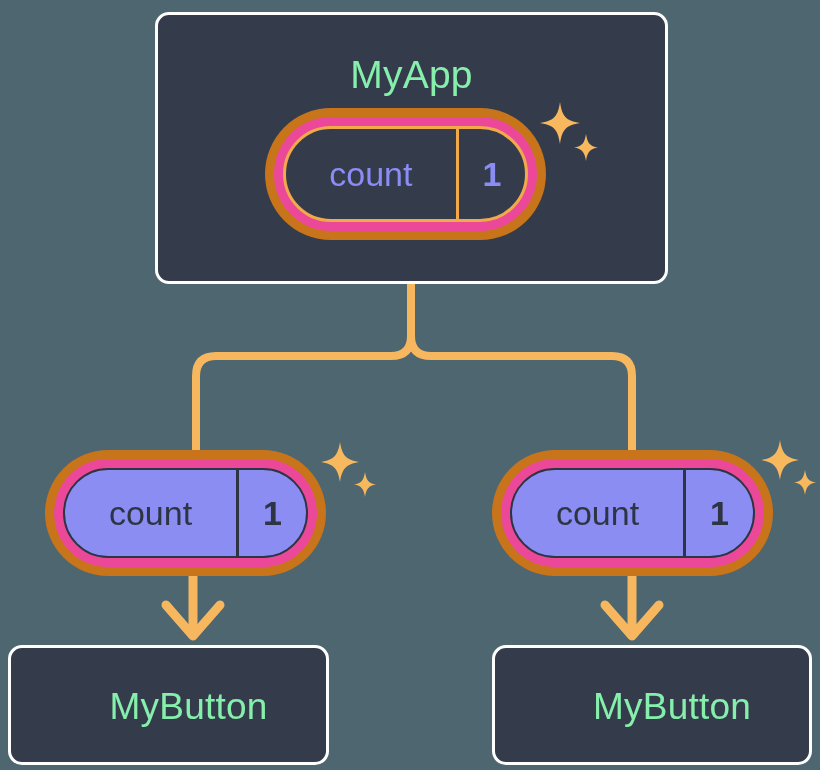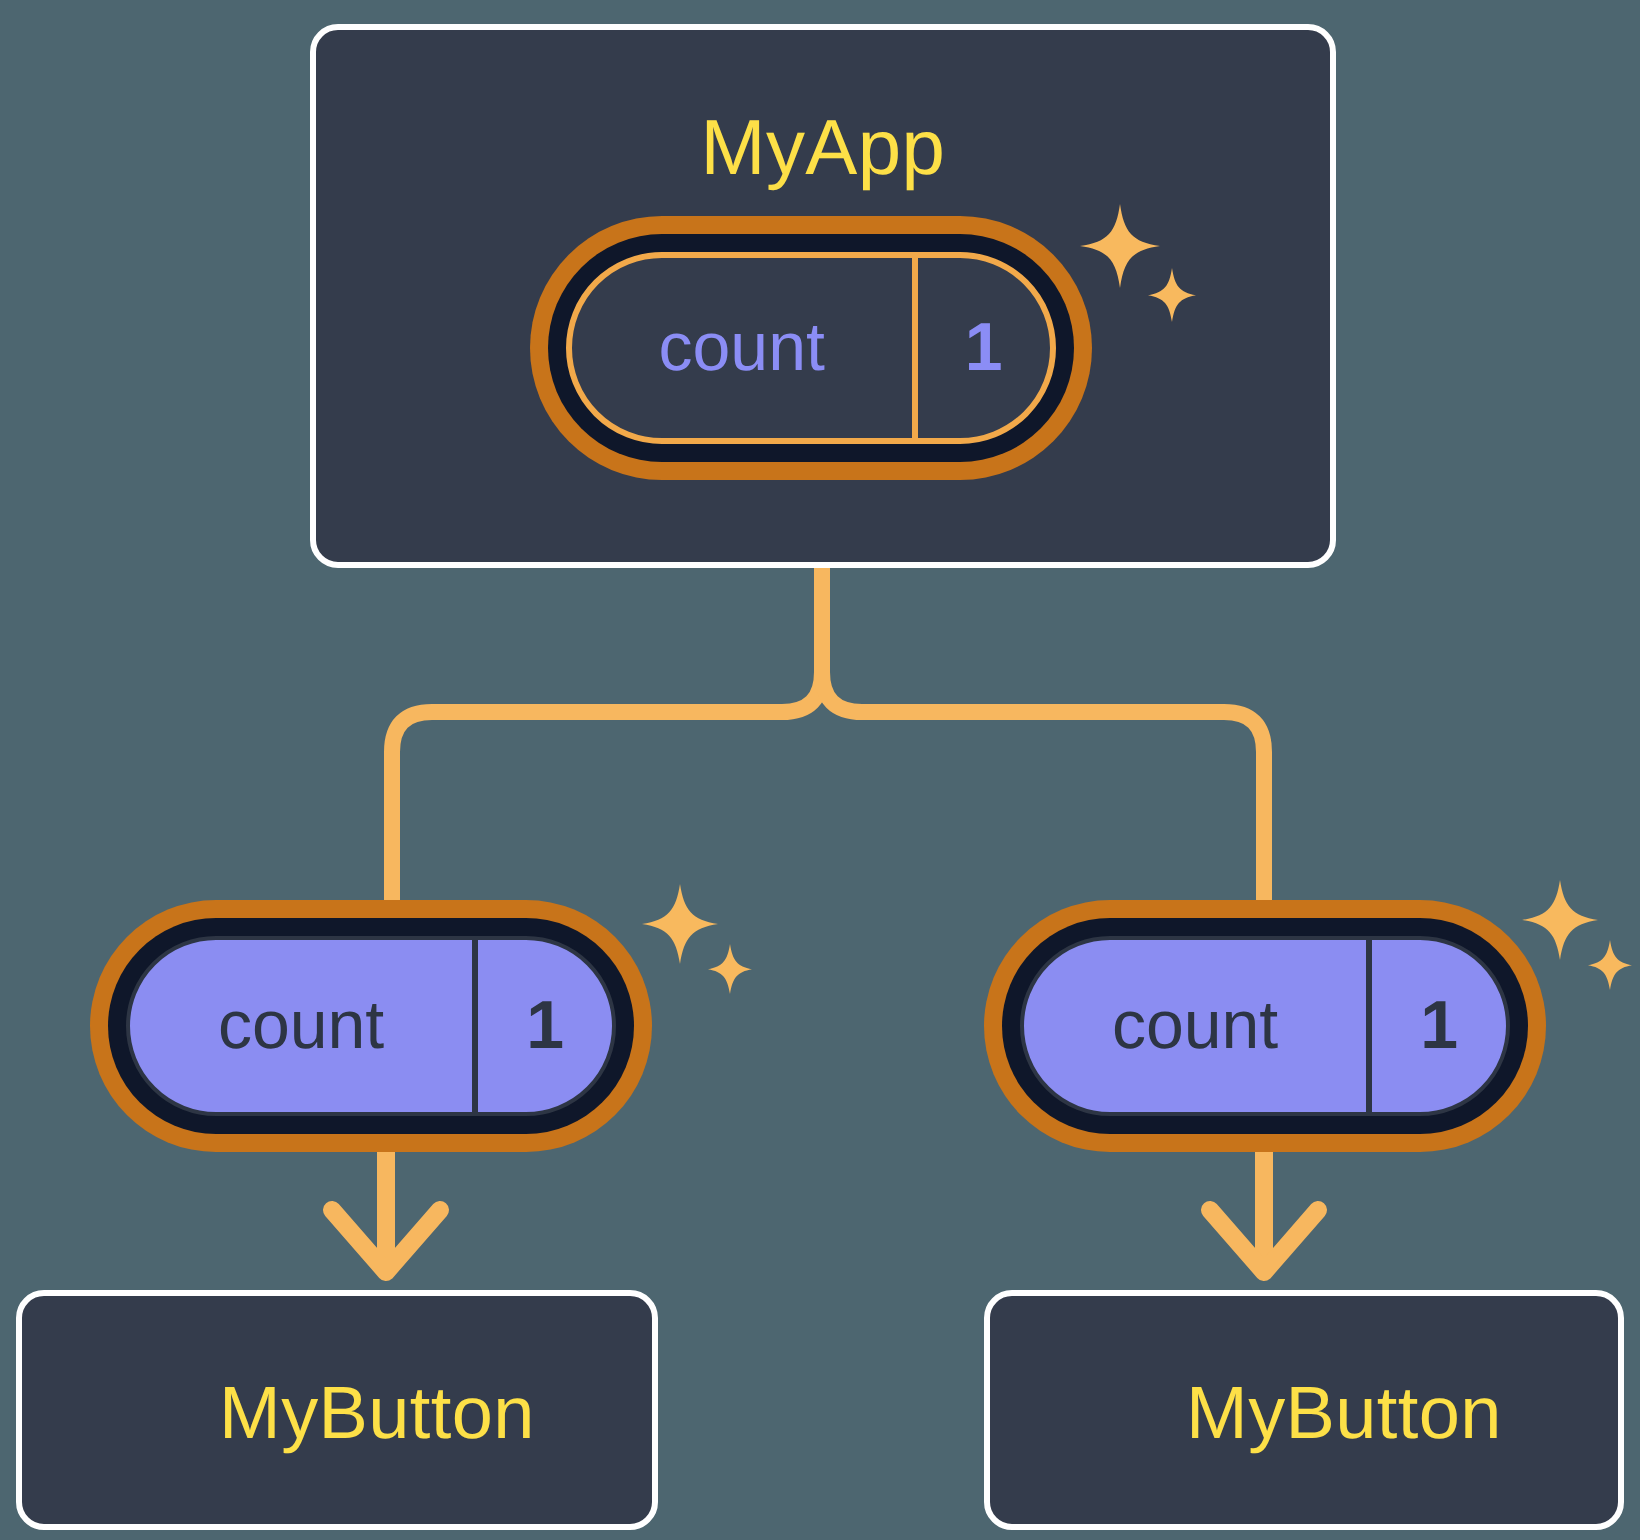--- a/index.html
+++ b/index.html
@@ -36,21 +36,21 @@
     background: #343c4c;
     border: 3px solid #ffffff;
     border-radius: 14px;
     z-index: 2;
   }
   .card-title {
     position: absolute;
     left: 0;
     width: 100%;
     text-align: center;
-    color: #fde047;
+    color: #86efac;
     letter-spacing: 0.2px;
   }
 
   #app-card {
     left: 155px;
     top: 12px;
     width: 513px;
     height: 272px;
   }
   #app-card .card-title {
@@ -86,21 +86,21 @@
     border-radius: 999px;
     background: #c8741a;                 
     padding: 9px;
     z-index: 3;
   }
   .pill-mid {
     box-sizing: border-box;
     width: 100%;
     height: 100%;
     border-radius: 999px;
-    background: #0f172a;                 
+    background: #ec4899;                 
     padding: 9px;
   }
   .pill-inner {
     box-sizing: border-box;
     width: 100%;
     height: 100%;
     border-radius: 999px;
     display: flex;
     align-items: stretch;
     overflow: hidden;

